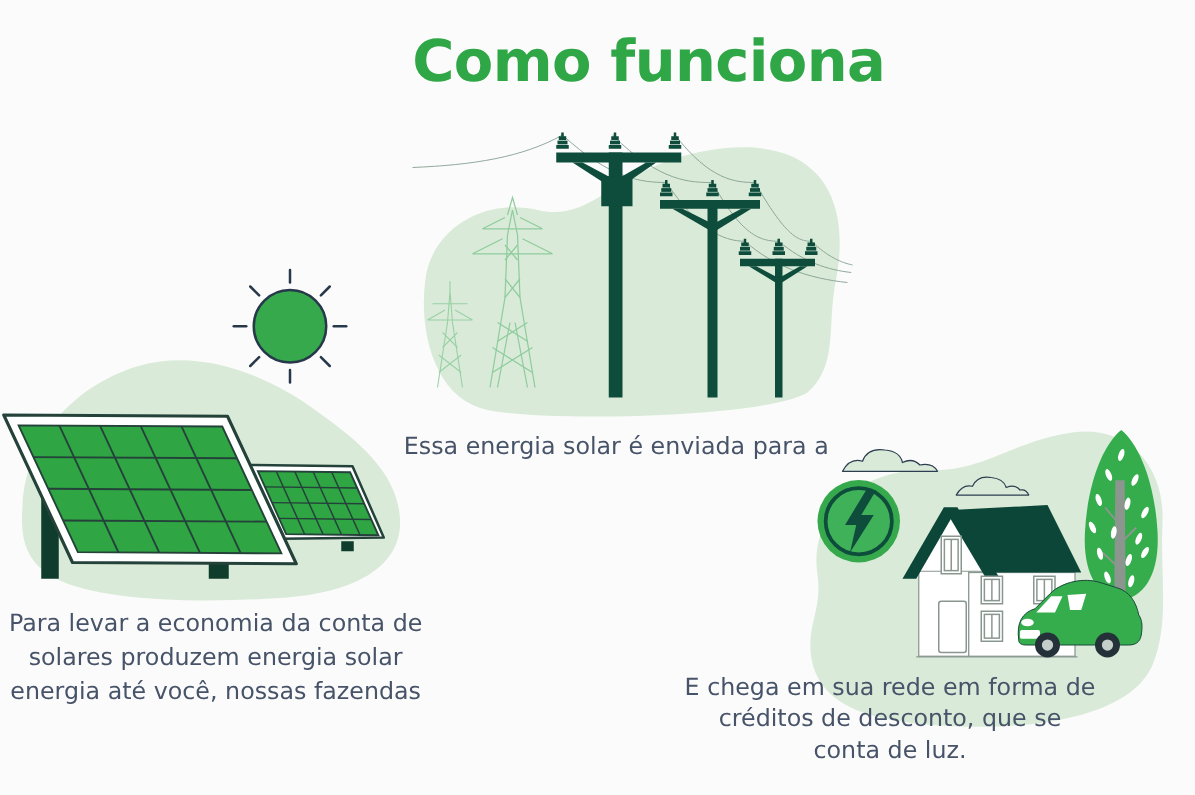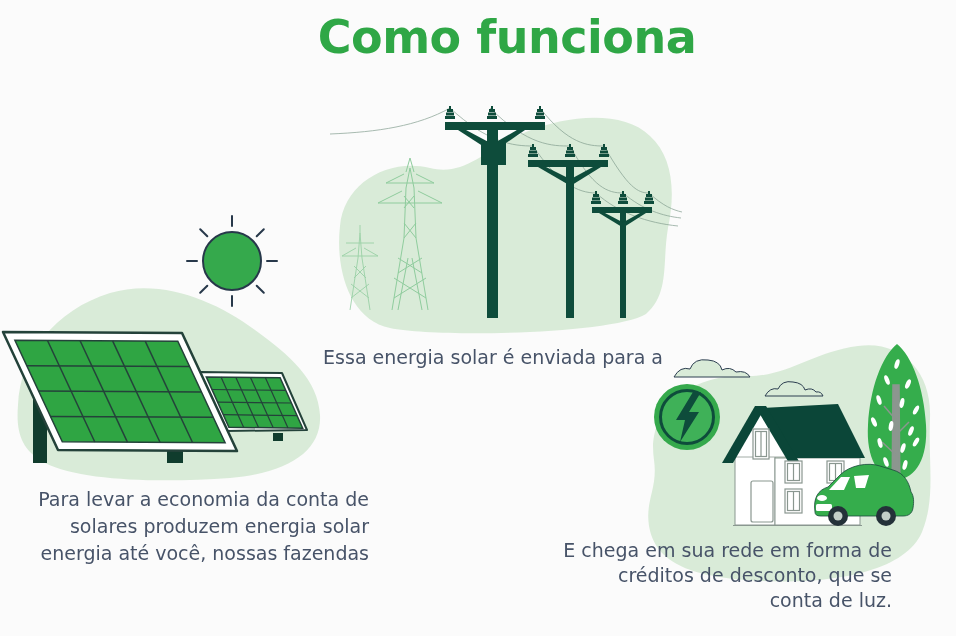--- a/index.html
+++ b/index.html
@@ -3,30 +3,30 @@
 <meta charset="utf-8">
 <style>
   html,body{margin:0;padding:0;}
   body{
     width:956px;height:636px;position:relative;overflow:hidden;
     background:#FBFBFB;
     font-family:"DejaVu Sans","Liberation Sans",sans-serif;
   }
   .title{
     position:absolute;top:10px;left:507px;transform:translateX(-50%);
-    margin:0;font-size:46px;font-weight:bold;color:#2FA746;
+    margin:12px;font-size:46px;font-weight:bold;color:#2FA746;
     letter-spacing:-.5px;white-space:nowrap;text-align:center;
   }
   .scene{position:absolute;}
   .scene svg{display:block;overflow:visible;}
   .caption{
     position:absolute;color:#475368;font-size:19px;line-height:27px;
-    text-align:right;
+    text-align:center;
   }
-  .caption-solar{left:0;top:486px;width:345px;margin-left:24px;}
+  .caption-solar{left:0;top:486px;width:345px;}
   .caption-grid{left:323px;top:344px;width:340px;}
   .caption-home{left:532px;top:538px;width:360px;line-height:25px;}
 </style>
 </head>
 <body>
 
 <main class="canvas">
 
   <h1 class="title">Como funciona</h1>
 

